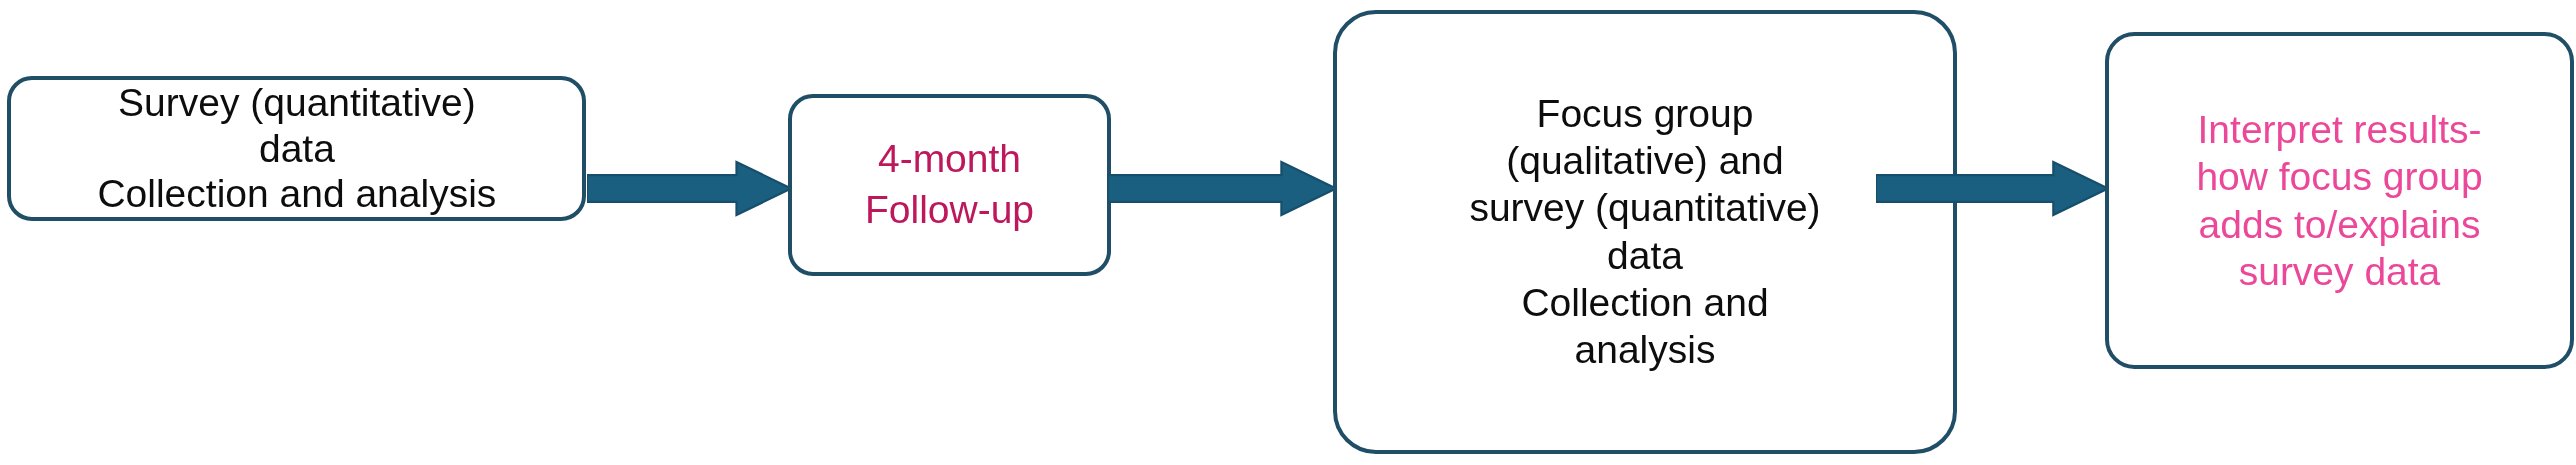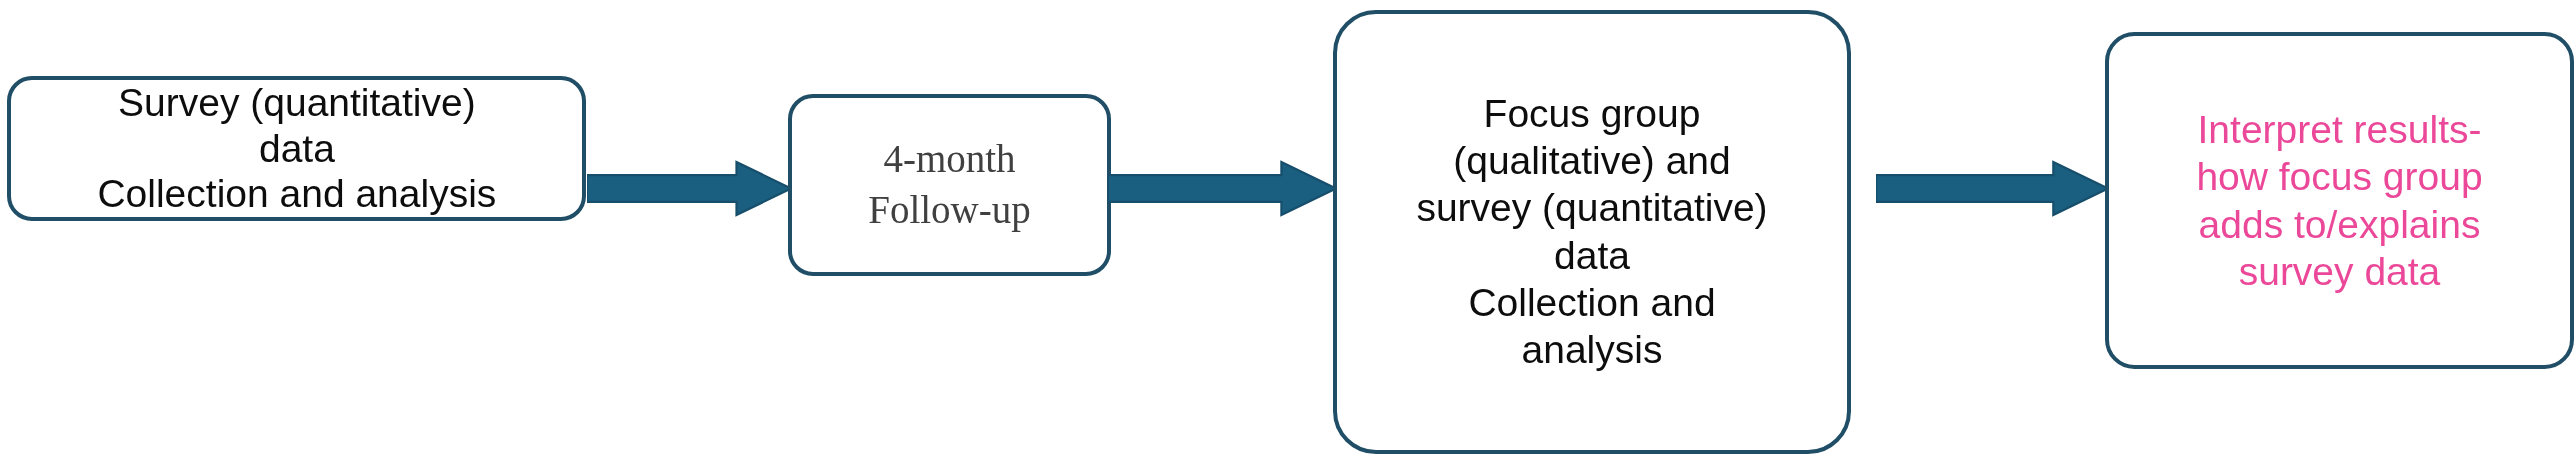--- a/index.html
+++ b/index.html
@@ -43,21 +43,21 @@
   }
   #box-survey .box-text { font-size: 39px; line-height: 1.17; }
 
   #box-followup {
     left: 788px; top: 94px; width: 323px; height: 182px;
     border-radius: 25px;
   }
   #box-followup .box-text { font-size: 39px; line-height: 1.30; }
 
   #box-focusgroup {
-    left: 1333px; top: 9.6px;  width: 518px; height: 444px;
+    left: 1333px; top: 9.6px;  width: 624px; height: 444px;
     border-radius: 43px;
   }
   #box-focusgroup .box-text { font-size: 39px; line-height: 1.21; }
 
   #box-interpret {
     left: 2105px; top: 32px;  width: 469px; height: 337px;
     border-radius: 29.5px;
   }
   #box-interpret .box-text { font-size: 39px; line-height: 1.21; }
 
@@ -83,21 +83,21 @@
 Collection and analysis</span>
   </div>
 
   <div class="flow-arrow" id="arrow-1">
     <svg viewBox="0 0 277 80" preserveAspectRatio="none" aria-hidden="true">
       <polygon points="0,22 203,22 203,4 277,40 203,76 203,58 0,58" fill="#1A5F80" stroke="#164E6B" stroke-width="3"></polygon>
     </svg>
   </div>
 
   <div class="flow-box" id="box-followup" style="border-color: rgb(31, 78, 102); background: rgb(255, 255, 255);">
-    <span class="box-text" style="color: #404040; font-family: Liberation Serif, serif;">4-month
+    <span class="box-text" style="color: #be185d;">4-month
 Follow-up</span>
   </div>
 
   <div class="flow-arrow" id="arrow-2">
     <svg viewBox="0 0 309 80" preserveAspectRatio="none" aria-hidden="true">
       <polygon points="0,22 235,22 235,4 309,40 235,76 235,58 0,58" fill="#1A5F80" stroke="#164E6B" stroke-width="3"></polygon>
     </svg>
   </div>
 
   <div class="flow-box" id="box-focusgroup" style="border-color: rgb(31, 78, 102); background: rgb(255, 255, 255);">

